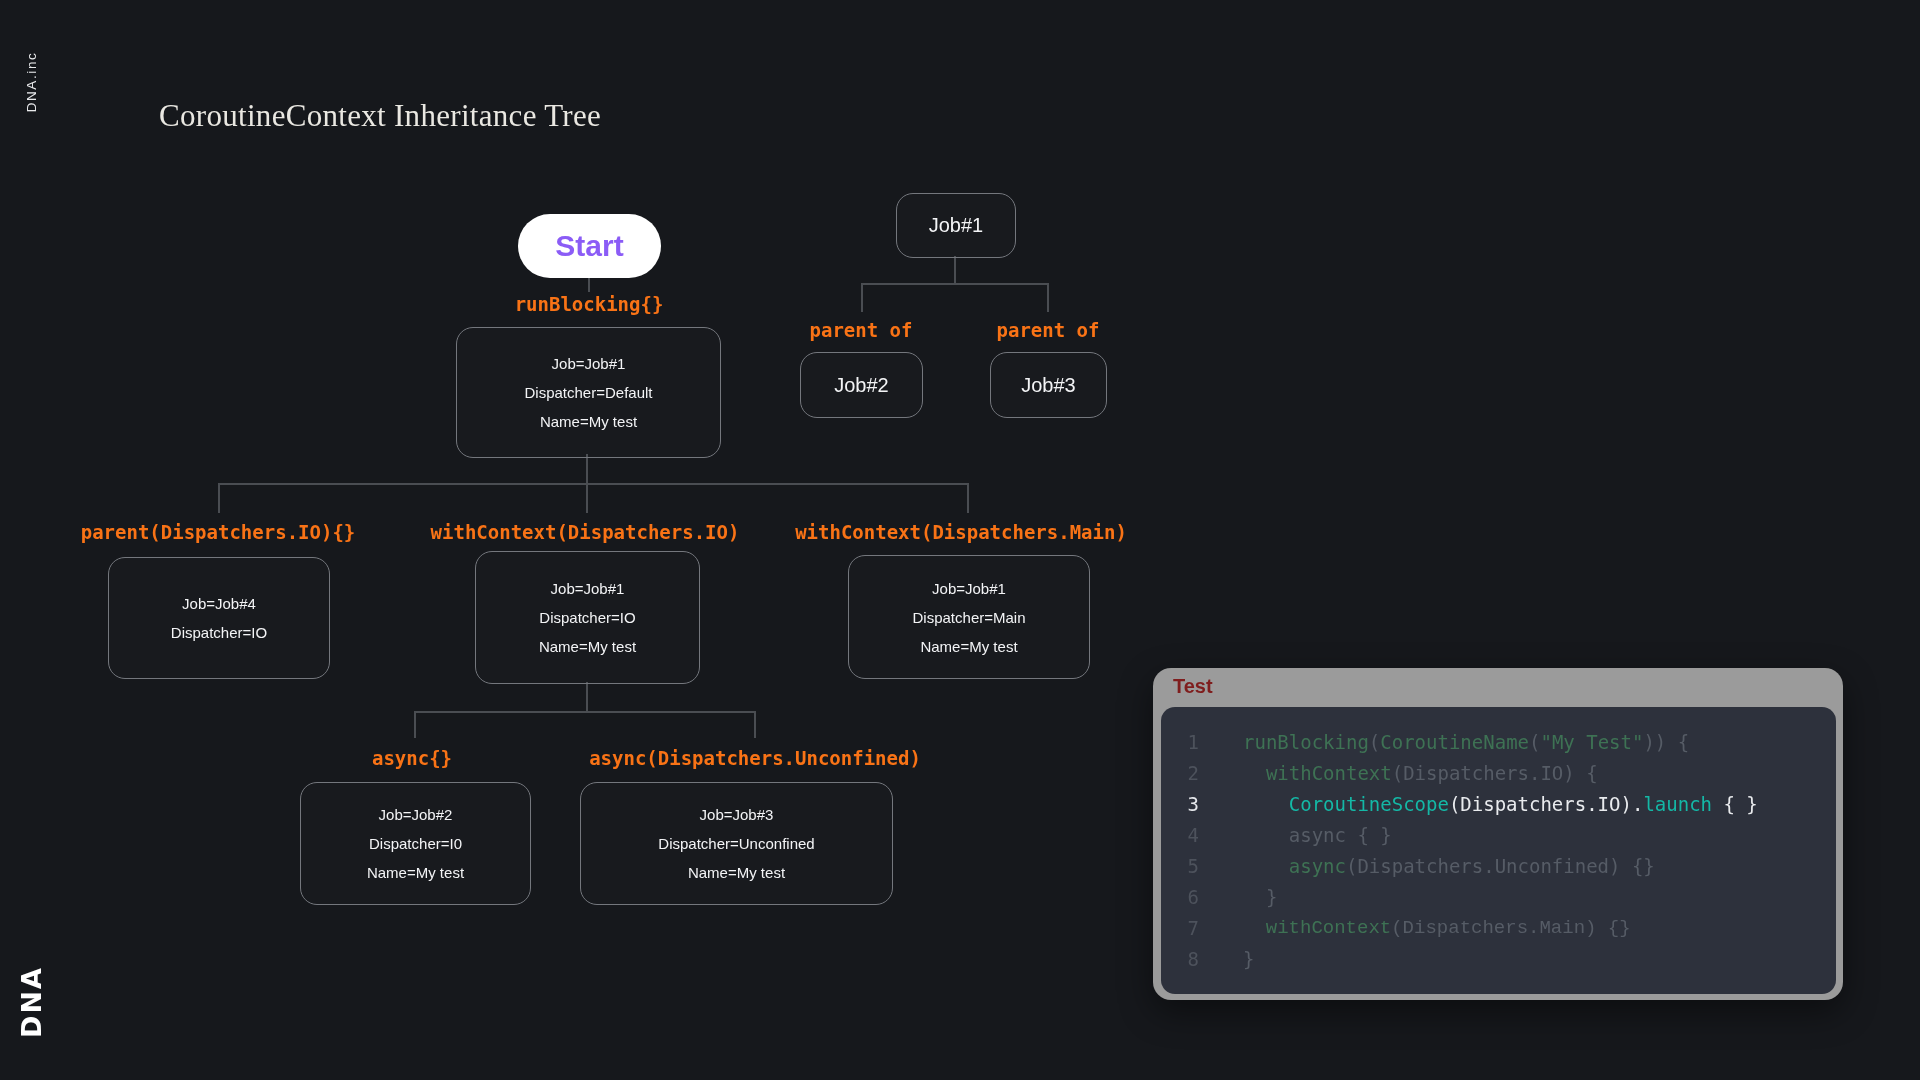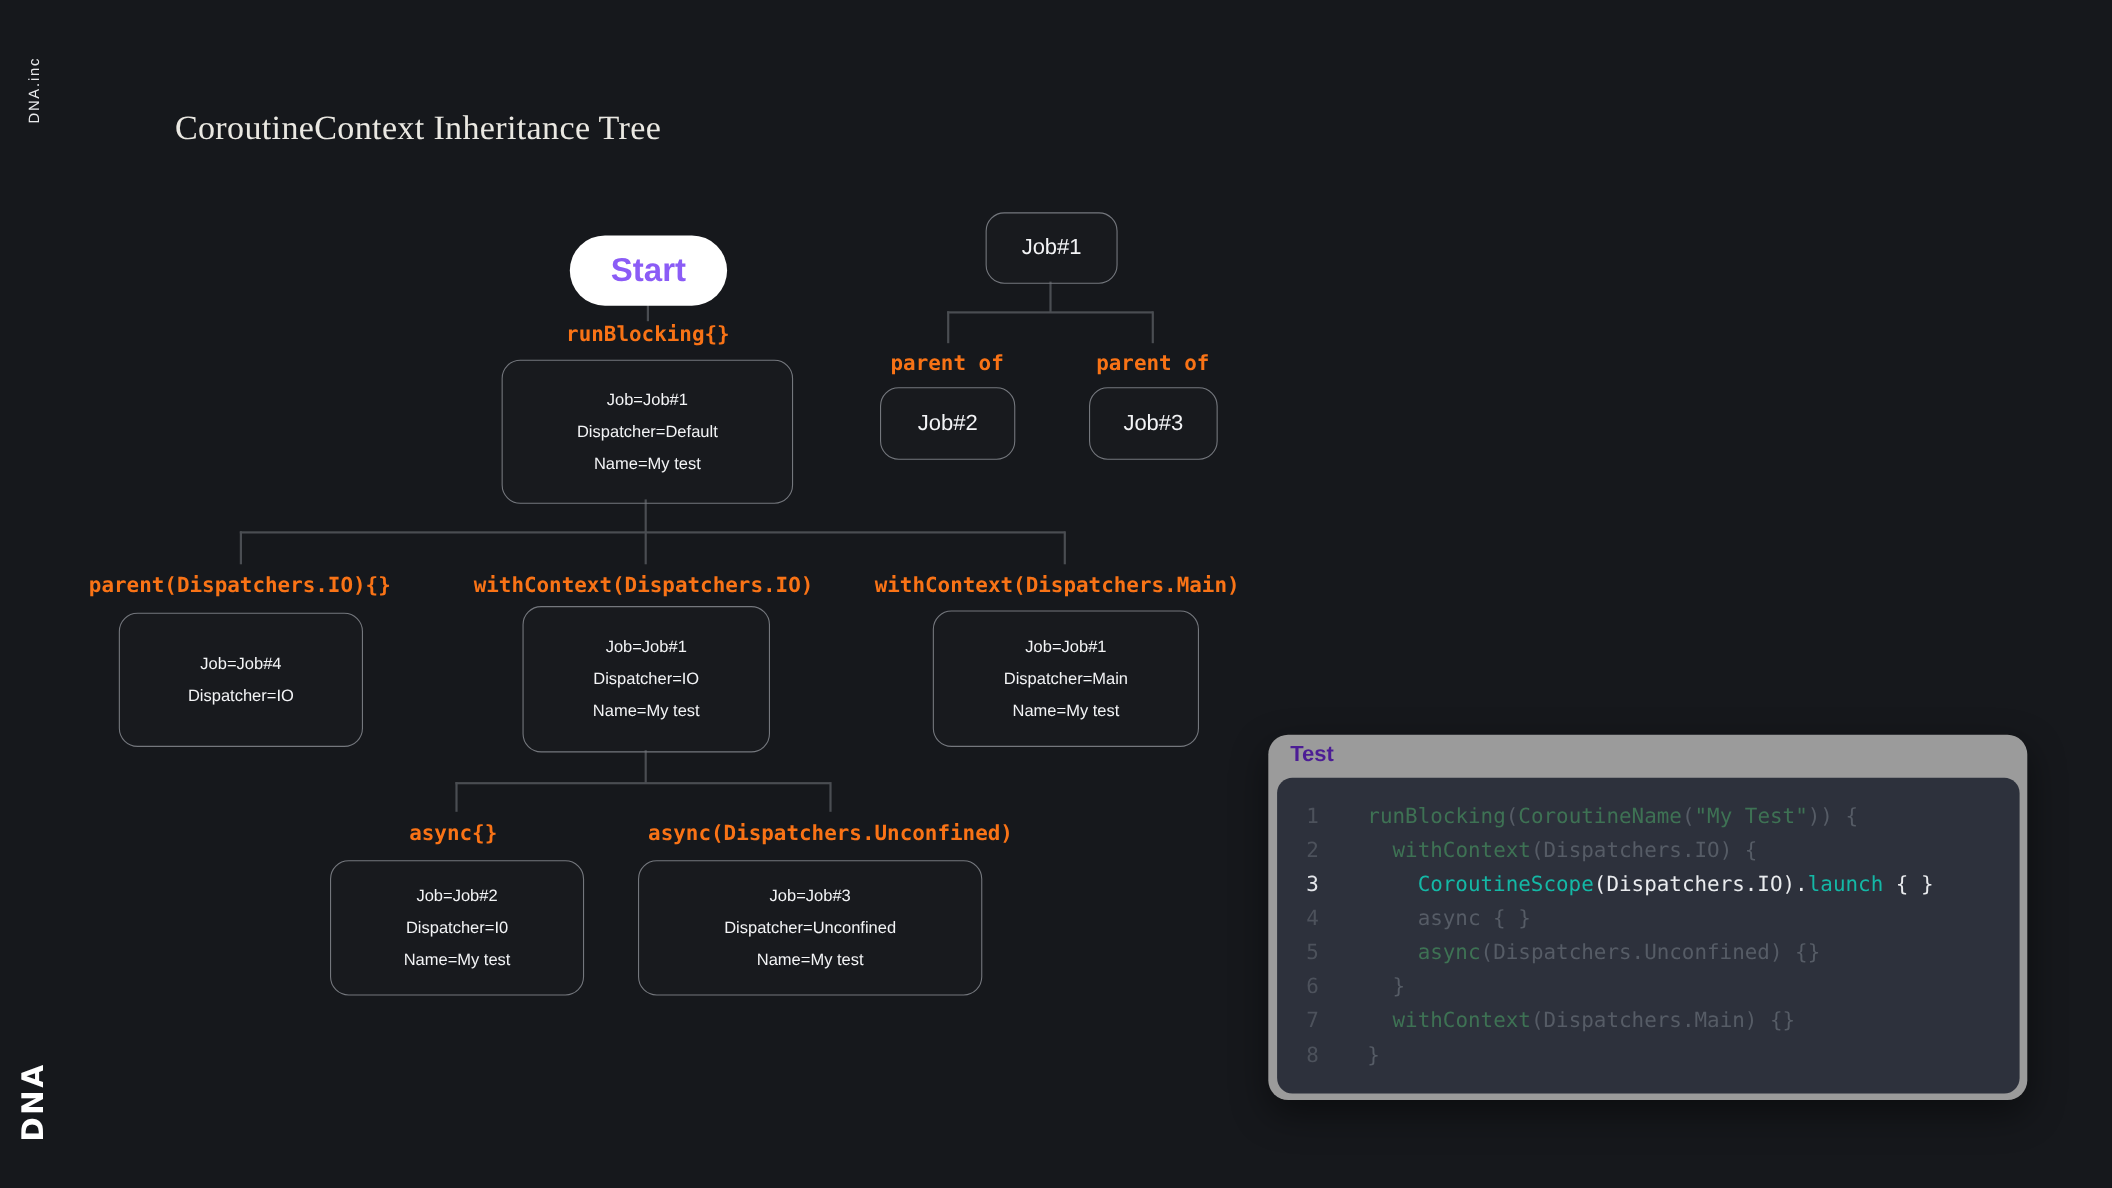--- a/index.html
+++ b/index.html
@@ -27,21 +27,21 @@
   .node.small{font-size:20px;}
   .edge-label{position:absolute;transform:translateX(-50%);white-space:nowrap;
         font-family:"DejaVu Sans Mono",monospace;font-weight:700;font-size:19px;color:#f97316;}
   .line{position:absolute;background:#4a4d52;}
   .line.v{width:1.5px;}
   .line.h{height:1.5px;}
 
   
   .code-panel{position:absolute;left:1153px;top:668px;width:690px;height:332px;
         background:#9b9b9b;border-radius:18px;box-shadow:0 12px 34px rgba(0,0,0,.45);}
-  .code-header{position:absolute;left:20px;top:7px;color:#4c1d95;font-size:20px;font-weight:700;}
+  .code-header{position:absolute;left:20px;top:7px;color:#7f1d1d;font-size:20px;font-weight:700;}
   .code-body{position:absolute;left:8px;top:39px;right:7px;bottom:6px;background:#2d313c;
         border-radius:14px;padding-top:20px;overflow:hidden;}
   .code-row{display:flex;height:31px;line-height:31px;
         font-family:"DejaVu Sans Mono",monospace;font-size:19px;}
   .code-row .ln{width:38px;text-align:right;color:#4d525c;flex:none;}
   .code-row .code{margin-left:44px;white-space:pre;}
   .tok.kw{color:#3e7254;}
   .tok.p{color:#565c66;}
   .code-row.hl .ln{color:#e5e7eb;}
   .code-row.hl .tok.kw{color:#14b8a6;}
@@ -148,21 +148,21 @@
         <div class="code-row">
           <span class="ln">5</span>
           <span class="code" style="padding-left: 4ch;"><span class="tok kw">async</span><span class="tok p">(Dispatchers.Unconfined) {}</span></span>
         </div>
         <div class="code-row">
           <span class="ln">6</span>
           <span class="code" style="padding-left: 2ch;"><span class="tok p">}</span></span>
         </div>
         <div class="code-row">
           <span class="ln">7</span>
-          <span class="code" style="padding-left: 2ch;"><span class="tok kw">withContext</span><span class="tok p">(Dispatchers.Main) {}</span></span>
+          <span class="code" style="padding-left: 2ch; font-family: Liberation Mono, monospace;"><span class="tok kw">withContext</span><span class="tok p">(Dispatchers.Main) {}</span></span>
         </div>
         <div class="code-row">
           <span class="ln">8</span>
           <span class="code" style="padding-left: 0ch;"><span class="tok p">}</span></span>
         </div>
       </div>
   </div>
 
 </div>
 

